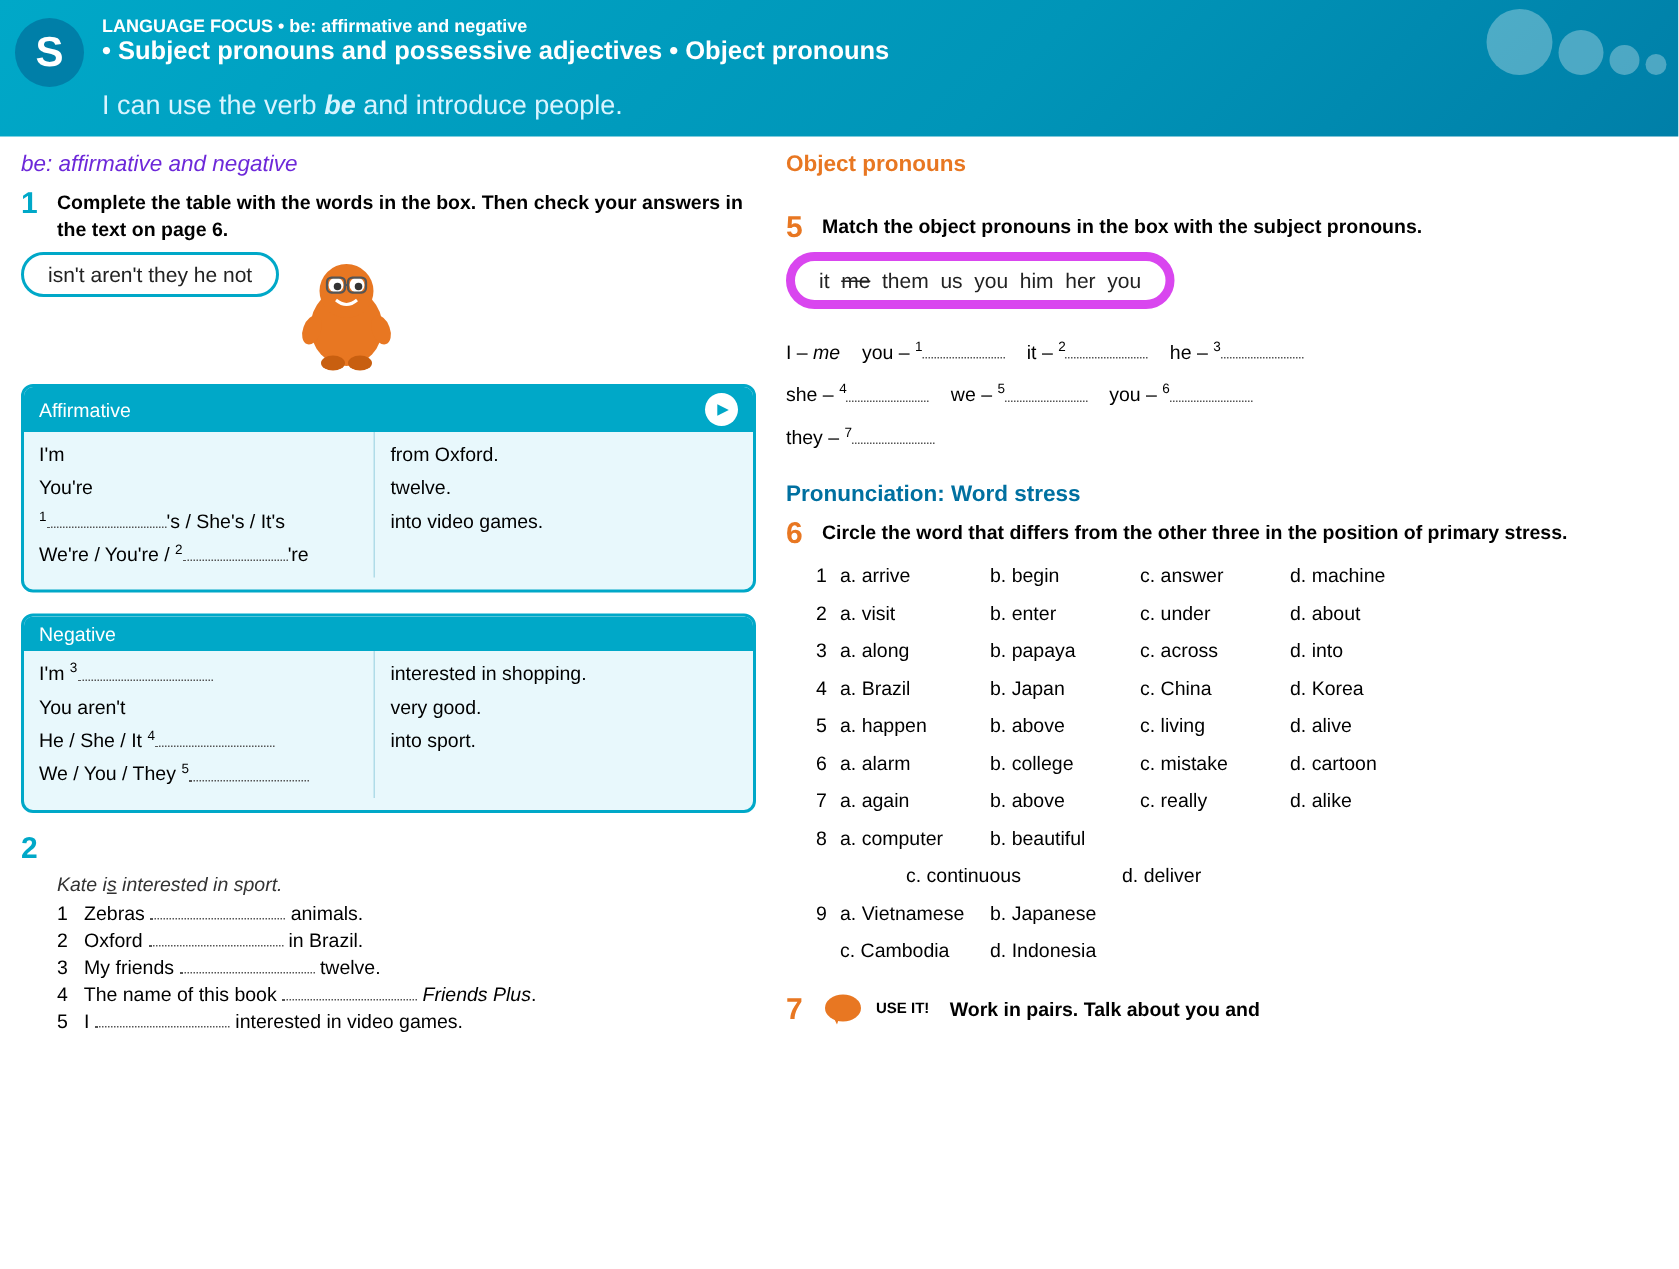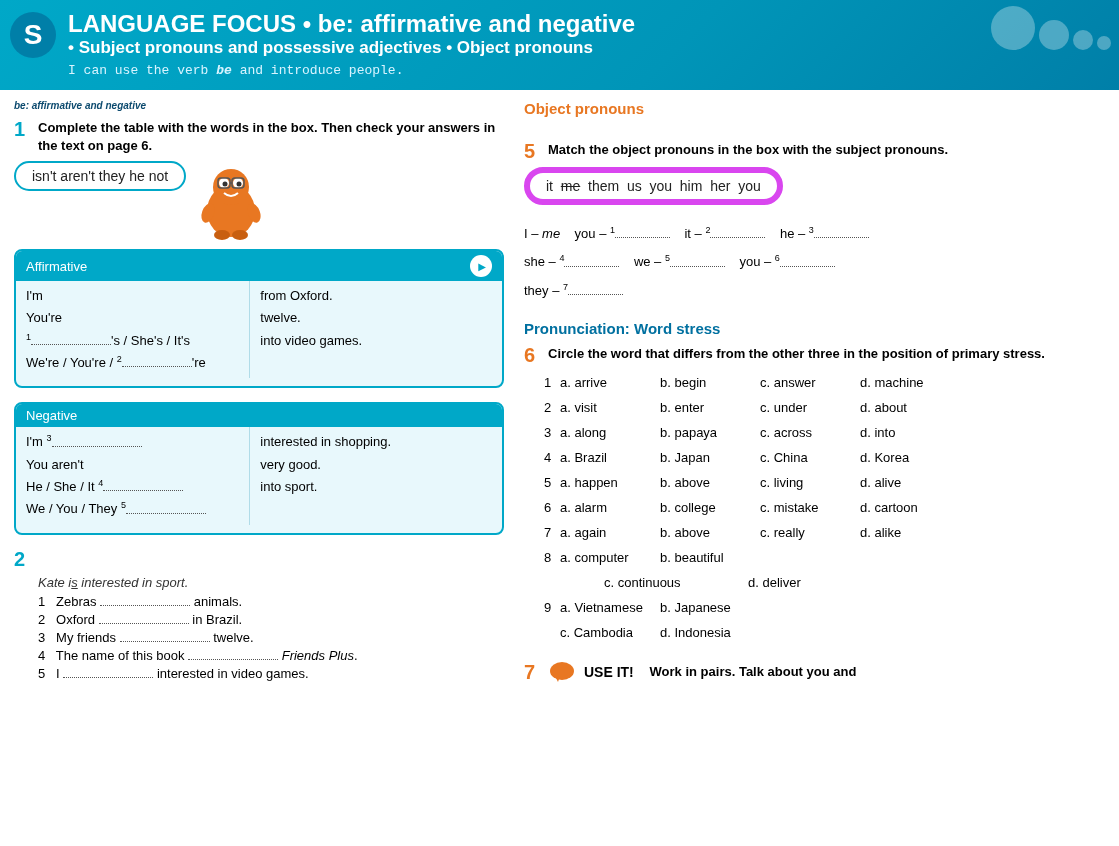--- a/index.html
+++ b/index.html
@@ -31,34 +31,33 @@
       justify-content: center;
       font-size: 28px;
       font-weight: bold;
       color: #fff;
       margin-right: 12px;
       flex-shrink: 0;
       margin-top: 2px;
     }
     .header-text { flex: 1; }
     .header-title-line1 {
-      font-size: 24px;
+      font-size: 12px;
       font-weight: bold;
       color: #fff;
     }
     .header-title-line2 {
       font-size: 17px;
       font-weight: bold;
       color: #fff;
     }
     .header-subtitle {
-      font-size: 13px;
+      font-size: 18px;
       color: #d8f4ff;
-      margin-top: 5px;
-      font-family: Liberation Mono, monospace;
+      margin-top: 16px;
     }
     .header-subtitle em { font-style: italic; font-weight: bold; }
     .header-bubbles {
       position: absolute;
       right: 8px;
       top: 6px;
       display: flex;
       gap: 4px;
     }
     .bubble {
@@ -75,23 +74,23 @@
       display: flex;
       padding: 10px 14px;
       gap: 20px;
       background: #fff;
     }
     .left-col { width: 490px; flex-shrink: 0; }
     .right-col { flex: 1; }
 
     
     .section-title {
-      font-size: 10px;
-      font-weight: bold;
-      color: #0c4a6e;
+      font-size: 15px;
+      font-weight: normal;
+      color: #6d28d9;
       font-style: italic;
       margin-bottom: 8px;
     }
     .section-title-orange {
       font-size: 15px;
       font-weight: bold;
       color: #e87722;
       margin-bottom: 24px;
     }
     .section-title-blue-bold {
@@ -467,20 +466,20 @@
     </div>
 
     <div class="exercise">
       <div style="display:flex; align-items:center; gap:8px;">
         <span class="ex-num-orange">7</span>
 
         <svg width="28" height="28" viewBox="0 0 28 28">
           <ellipse cx="14" cy="13" rx="12" ry="9" fill="#e87722"></ellipse>
           <polygon points="8,20 12,18 10,24" fill="#e87722"></polygon>
         </svg>
-        <span style="font-weight:bold; font-size:14px;">USE IT! &nbsp;</span>
+        <span style="font-weight:bold; font-size:10px;">USE IT! &nbsp;</span>
         <span style="font-size:13px; font-weight:bold;">Work in pairs. Talk about you and</span>
       </div>
     </div>
 
   </div>
 
 </div>
 
 </body></html>

